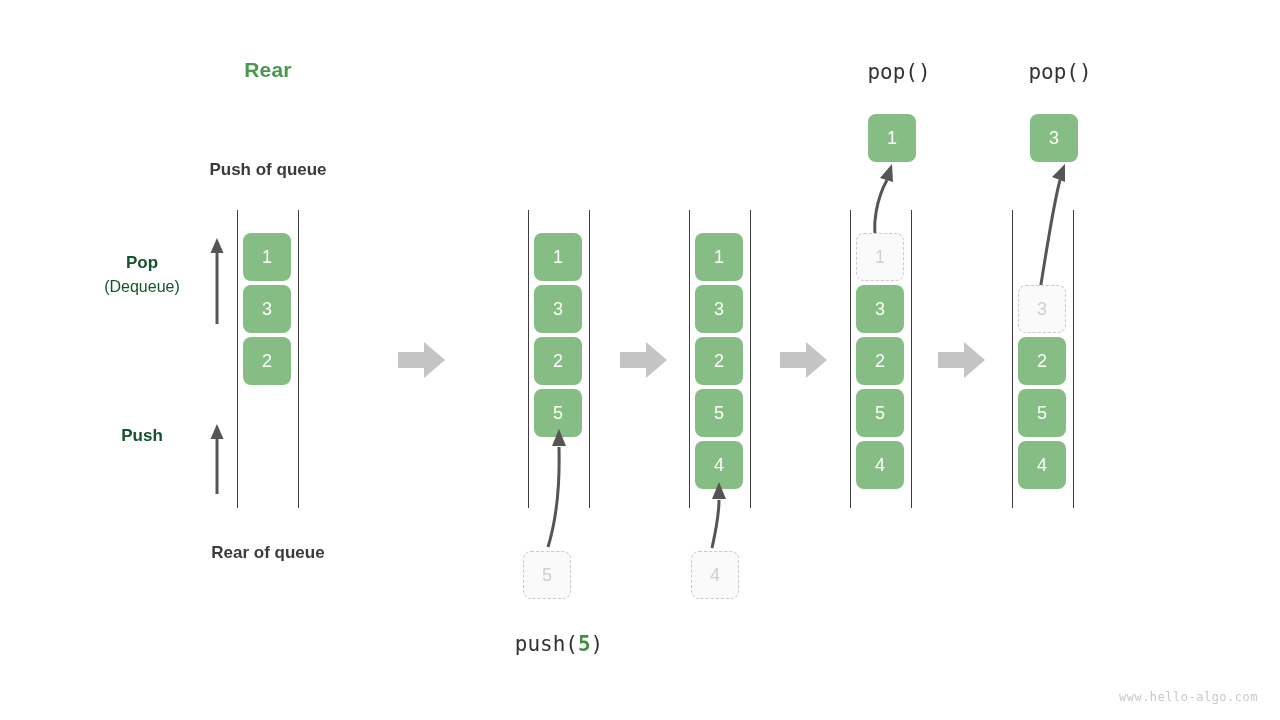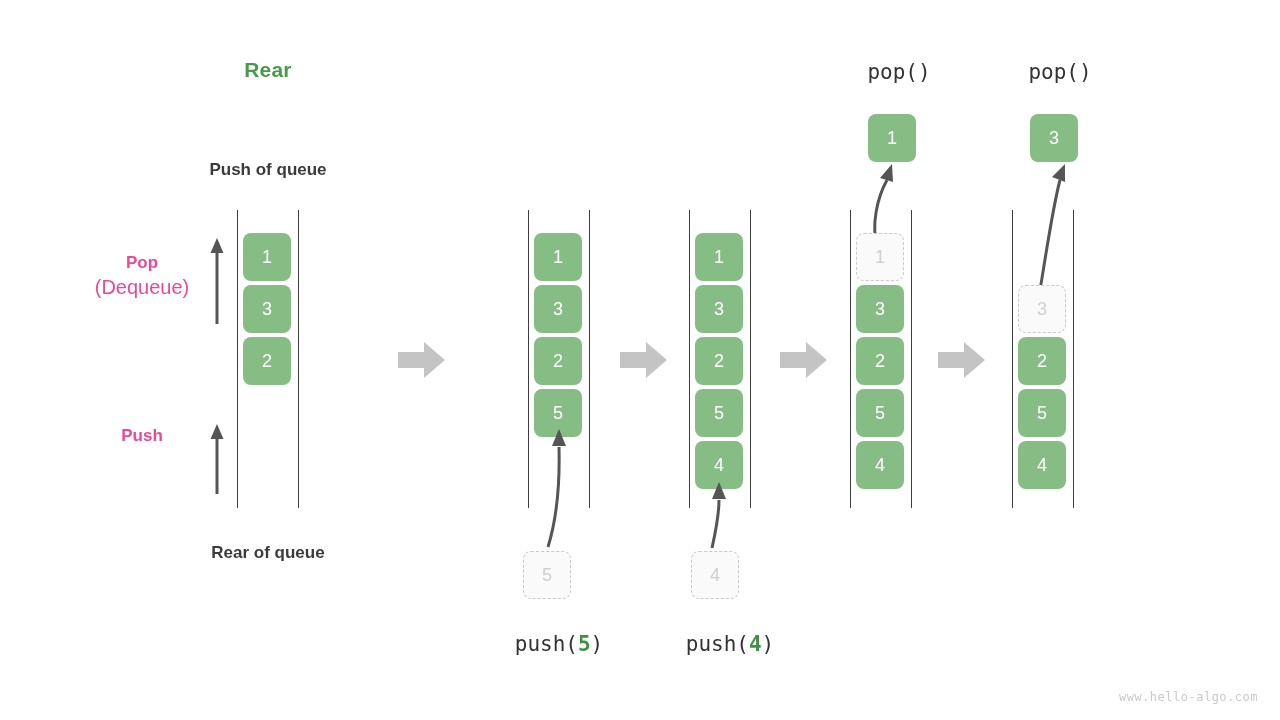--- a/index.html
+++ b/index.html
@@ -46,31 +46,31 @@
     color: #3b3b3b;
   }
   .edge-label.front { left: 148px; top: 160px; }
   .edge-label.rear  { left: 148px; top: 543px; }
 
   
   .op-caption {
     position: absolute;
     width: 170px;
     text-align: center;
-    color: #ec4899;
+    color: #14532d;
   }
   .op-caption .op-name {
     display: block;
     font-size: 17px;
     font-weight: bold;
     line-height: 24px;
   }
   .op-caption .op-alt {
     display: block;
-    font-size: 20px;
+    font-size: 16px;
     font-weight: normal;
     line-height: 24px;
   }
   .op-caption.pop  { left: 57px; top: 251px; }
   .op-caption.push { left: 57px; top: 424px; }
 
   
   .up-arrow {
     position: absolute;
     width: 22px;
@@ -209,21 +209,20 @@
   <div class="cell" style="left:695px; top:389px;">5</div>
   <div class="cell" style="left:695px; top:441px;">4</div>
 
   <div class="cell ghost" style="left:691px; top:551px;">4</div>
 
   <svg class="motion-arrow" style="left:700px; top:478px; width:40px; height:72px;" viewBox="0 0 40 72">
     <path d="M 12 70 C 16 52, 19 38, 19 22" stroke="#555555" stroke-width="3" fill="none"></path>
     <polygon points="19,4 12,21 26,21" fill="#555555"></polygon>
   </svg>
 
-  <div class="code-caption" style="left:630px; top:632px;"><span>push(</span><span class="num">4</span><span>)</span></div>
 
   <svg class="step-arrow" style="left:780px; top:340px;" viewBox="0 0 48 40">
     <polygon points="0,12 26,12 26,2 47,20 26,38 26,28 0,28" fill="#c4c4c4"></polygon>
   </svg>
 
   <div class="code-caption" style="left:799px; top:60px;">pop()</div>
 
   <div class="cell popped" style="left:868px; top:114px;">1</div>
 
   <svg class="motion-arrow" style="left:860px; top:160px; width:50px; height:90px;" viewBox="0 0 50 90">

